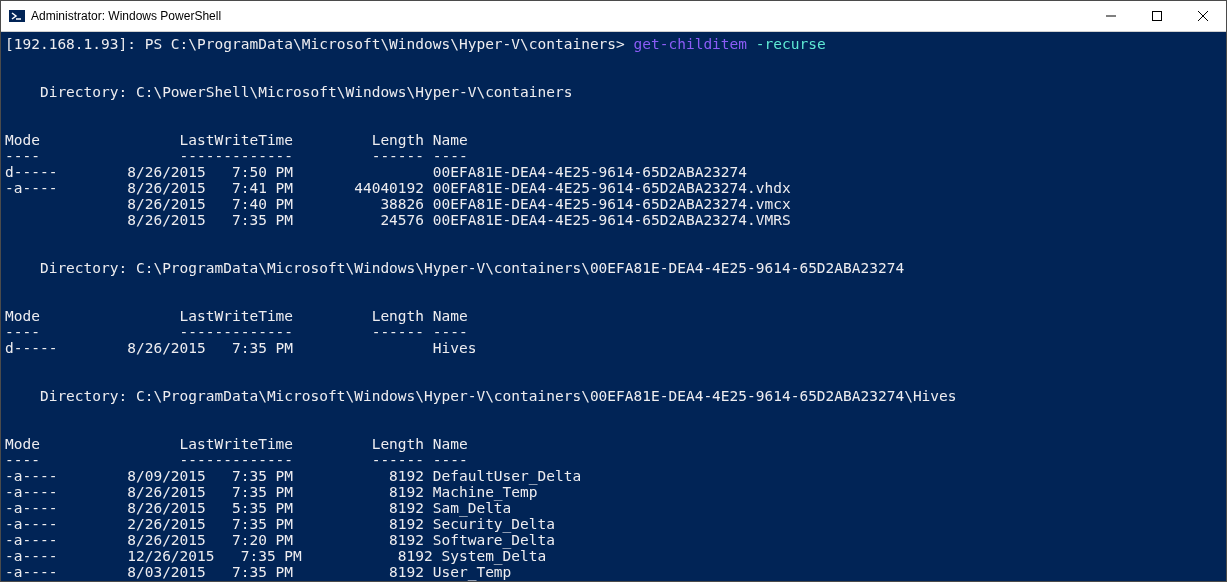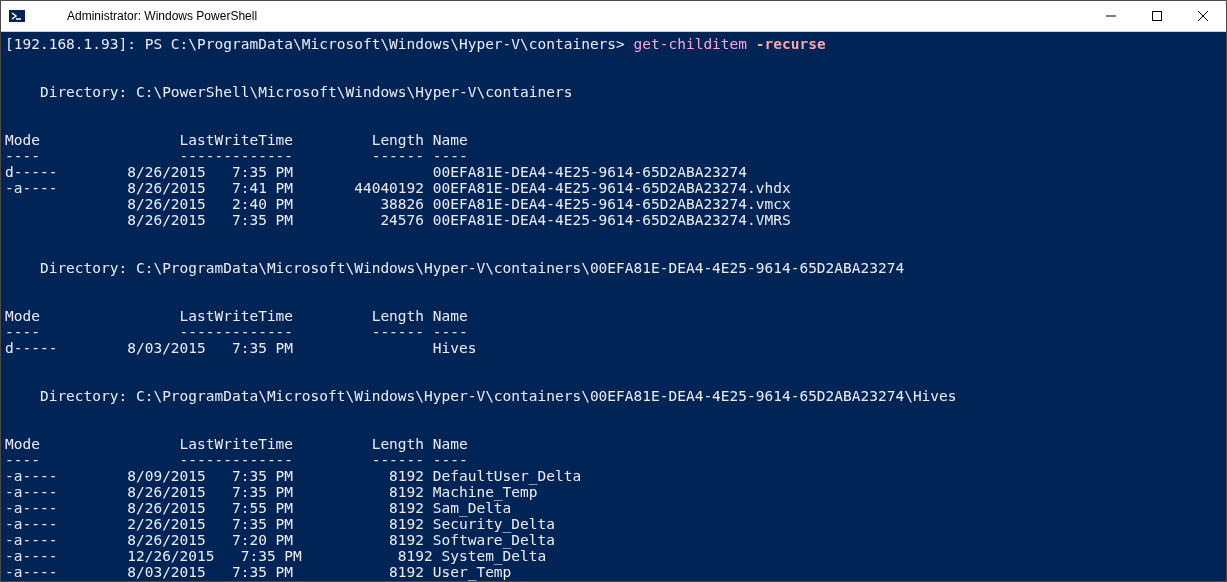--- a/index.html
+++ b/index.html
@@ -1,26 +1,26 @@
 <!DOCTYPE html>
 <html><head>
 <meta charset="utf-8">
 <style>
   html,body{margin:0;padding:0;font-family:"Segoe UI",Tahoma,sans-serif;background:#fff;}
   .window{width:1227px;height:582px;display:flex;flex-direction:column;box-sizing:border-box;border:1px solid #4b4b4b;position:relative;}
-  .titlebar{height:30px;background:#fff;display:flex;align-items:center;border-bottom:1px solid #d0d0d0;flex:none;gap:36px;}
+  .titlebar{height:30px;background:#fff;display:flex;align-items:center;border-bottom:1px solid #d0d0d0;flex:none;}
   .titlebar .app-icon{width:16px;height:16px;margin:0 6px 0 8px;display:inline-flex;align-items:center;justify-content:center;}
   .titlebar .app-icon svg{width:16px;height:16px;}
   .titlebar .title-text{font-size:12px;color:#000;}
   .win-controls{margin-left:auto;display:flex;height:100%;}
   .win-btn{width:46px;height:100%;display:flex;align-items:center;justify-content:center;font-size:10px;color:#000;}
   .win-btn svg{width:10px;height:10px;stroke:#000;stroke-width:1;fill:none;}
   .console{flex:1;background:#012456;color:#eeedf0;font-family:Consolas,"Lucida Console",monospace;font-size:14.5px;line-height:16px;padding:4px 0 0 4px;overflow:hidden;white-space:pre;}
-  .yellow{color:#f9a8d4;}
-  .gray{color:#fca5a5;font-weight:bold;}
+  .yellow{color:#8b5cf6;}
+  .gray{color:#5eead4;}
 </style>
 </head>
 <body>
 
 <div class="window">
 
   <div class="titlebar">
     <span class="app-icon">
       <svg viewBox="0 0 16 16">
           <rect x="0" y="2" width="16" height="12" fill="#012456"></rect>
@@ -50,41 +50,41 @@
   </div>
 
   <div class="console" id="console"><span>[192.168.1.93]: PS C:\ProgramData\Microsoft\Windows\Hyper-V\containers&gt; </span><span class="yellow">get-childitem</span><span class="gray"> -recurse</span>
 
 
 <span>    Directory: C:\PowerShell\Microsoft\Windows\Hyper-V\containers</span>
 
 
 <span>Mode                LastWriteTime         Length Name</span>
 <span>----                -------------         ------ ----</span>
-<span>d-----        8/26/2015   7:35 PM                00EFA81E-DEA4-4E25-9614-65D2ABA23274</span>
+<span>d-----        8/26/2015   7:50 PM                00EFA81E-DEA4-4E25-9614-65D2ABA23274</span>
 <span>-a----        8/26/2015   7:41 PM       44040192 00EFA81E-DEA4-4E25-9614-65D2ABA23274.vhdx</span>
-<span>              8/26/2015   2:40 PM          38826 00EFA81E-DEA4-4E25-9614-65D2ABA23274.vmcx</span>
+<span>              8/26/2015   7:40 PM          38826 00EFA81E-DEA4-4E25-9614-65D2ABA23274.vmcx</span>
 <span>              8/26/2015   7:35 PM          24576 00EFA81E-DEA4-4E25-9614-65D2ABA23274.VMRS</span>
 
 
 <span>    Directory: C:\ProgramData\Microsoft\Windows\Hyper-V\containers\00EFA81E-DEA4-4E25-9614-65D2ABA23274</span>
 
 
 <span>Mode                LastWriteTime         Length Name</span>
 <span>----                -------------         ------ ----</span>
-<span>d-----        8/03/2015   7:35 PM                Hives</span>
+<span>d-----        8/26/2015   7:35 PM                Hives</span>
 
 
 <span>    Directory: C:\ProgramData\Microsoft\Windows\Hyper-V\containers\00EFA81E-DEA4-4E25-9614-65D2ABA23274\Hives</span>
 
 
 <span>Mode                LastWriteTime         Length Name</span>
 <span>----                -------------         ------ ----</span>
 <span>-a----        8/09/2015   7:35 PM           8192 DefaultUser_Delta</span>
 <span>-a----        8/26/2015   7:35 PM           8192 Machine_Temp</span>
-<span>-a----        8/26/2015   7:55 PM           8192 Sam_Delta</span>
+<span>-a----        8/26/2015   5:35 PM           8192 Sam_Delta</span>
 <span>-a----        2/26/2015   7:35 PM           8192 Security_Delta</span>
 <span>-a----        8/26/2015   7:20 PM           8192 Software_Delta</span>
 <span>-a----        12/26/2015   7:35 PM           8192 System_Delta</span>
 <span>-a----        8/03/2015   7:35 PM           8192 User_Temp</span>
 </div>
 
 </div>
 
 </body></html>

